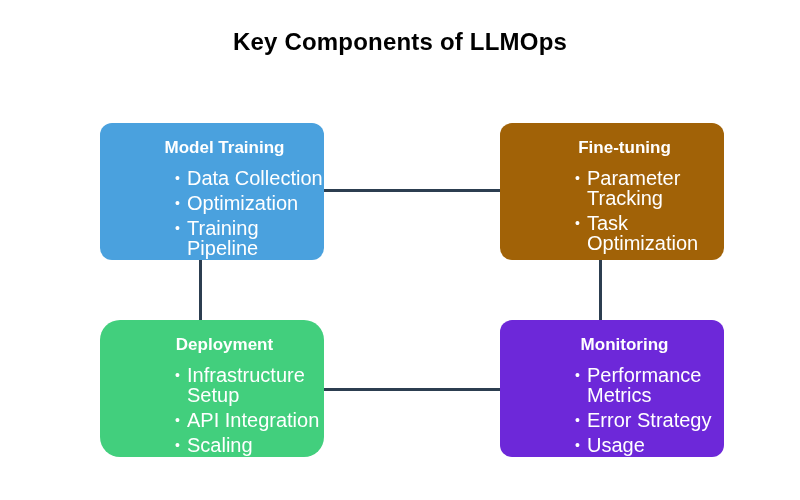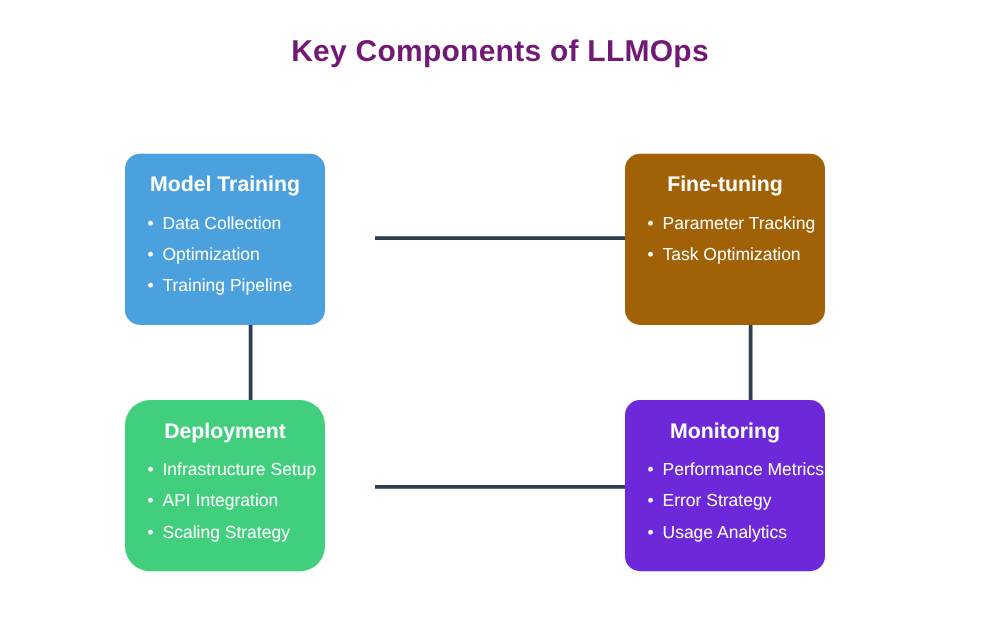--- a/index.html
+++ b/index.html
@@ -15,43 +15,44 @@
   }
 
   .diagram-title {
     position: absolute;
     top: 28px;
     left: 0;
     width: 100%;
     text-align: center;
     font-size: 24px;
     font-weight: 700;
-    color: #701a75;
+    color: #000000;
     letter-spacing: 0.2px;
   }
 
   .connector {
     position: absolute;
     background: #2C3E50;
     z-index: 1;
   }
   .connector.h { height: 2.5px; width: 200px; left: 300px; }
   .connector.v { width: 2.5px; height: 60px; }
   #conn-top    { top: 189px; }
   #conn-bottom { top: 388px; }
   #conn-left   { left: 199px; top: 260px; }
   #conn-right  { left: 599px; top: 260px; }
 
   .card {
     position: absolute;
-    width: 160px;
+    width: 224px;
     height: 137px;
     border-radius: 12px;
     color: #ffffff;
     z-index: 2;
+    padding-left: 25px;
   }
   .card--tl { left: 100px; top: 123px; }
   .card--tr { left: 500px; top: 123px; }
   .card--bl { left: 100px; top: 320px; border-radius: 20px; }
   .card--br { left: 500px; top: 320px; }
 
   .card-title {
     margin-top: 14px;
     text-align: center;
     font-size: 17px;
@@ -59,23 +60,24 @@
     line-height: 22px;
   }
 
   .card-list {
     list-style: none;
     margin-top: 9px;
   }
   .card-list li {
     position: relative;
     padding-left: 30px;
-    font-size: 14px;
+    font-size: 20px;
     line-height: 20px;
     margin-bottom: 5px;
+    margin-left: 32px;
   }
   .card-list li::before {
     content: "\2022";
     position: absolute;
     left: 18px;
     top: 0;
     font-size: 14px;
   }
 </style>
 </head>

